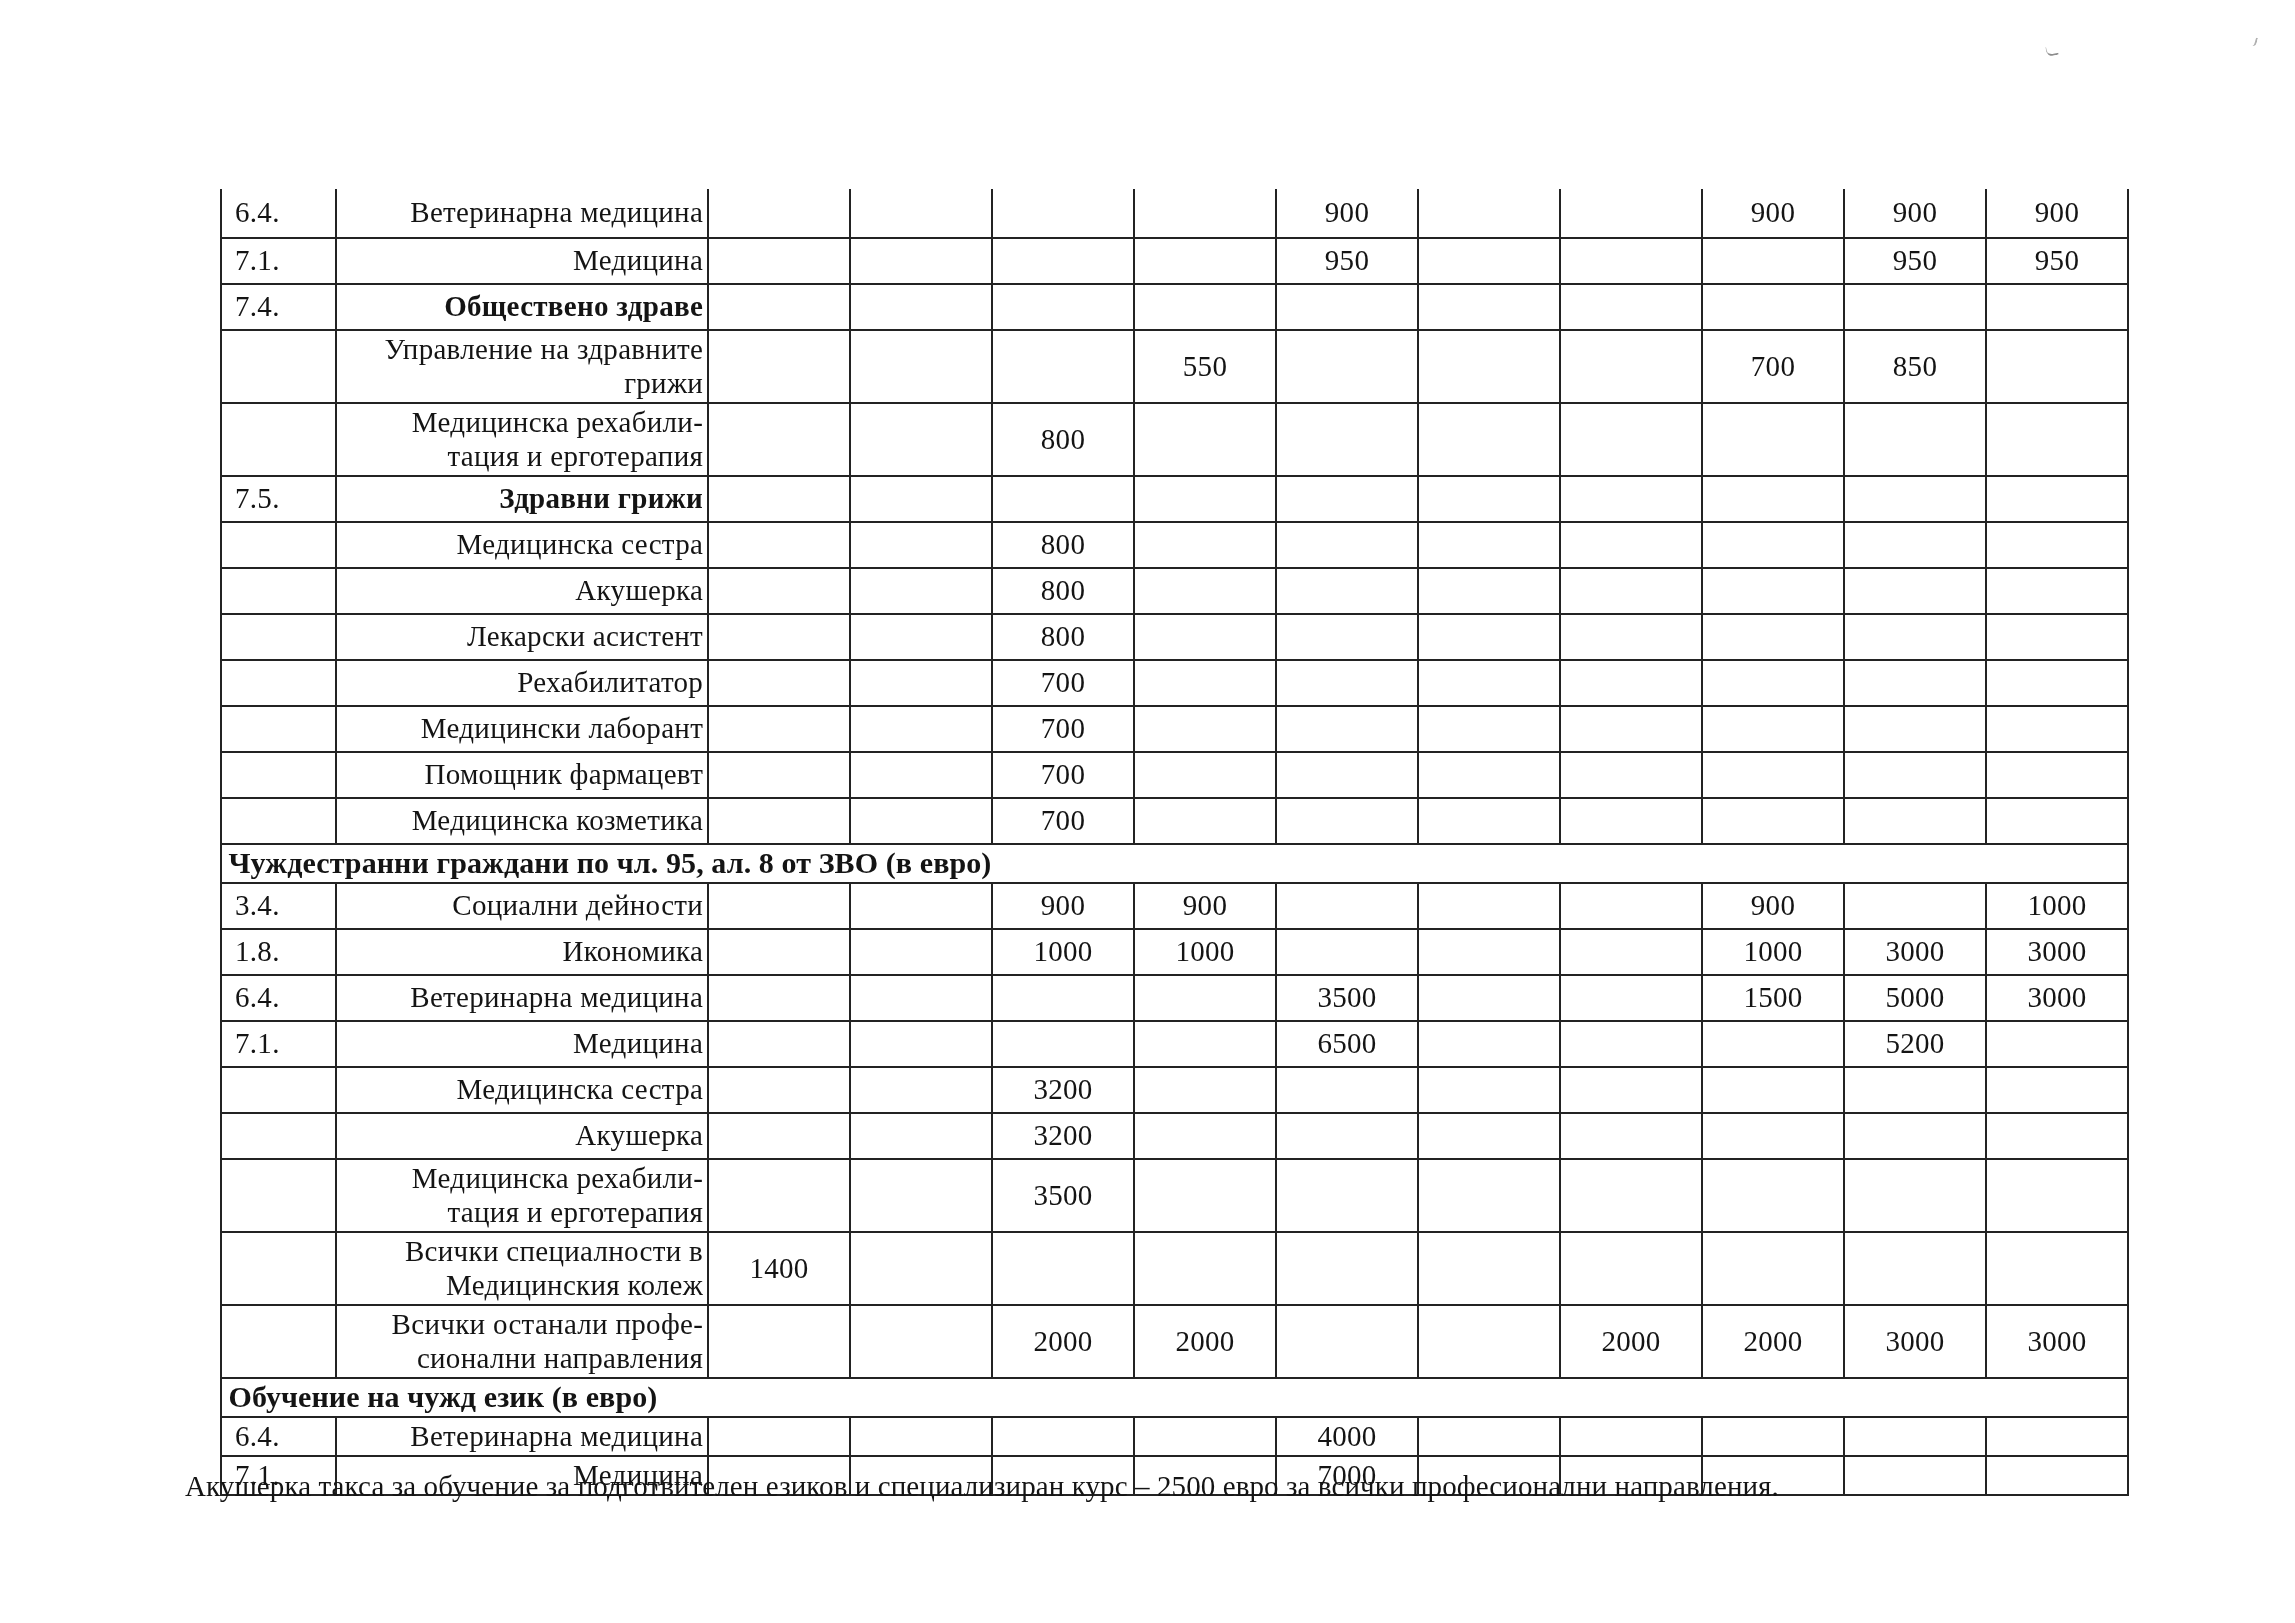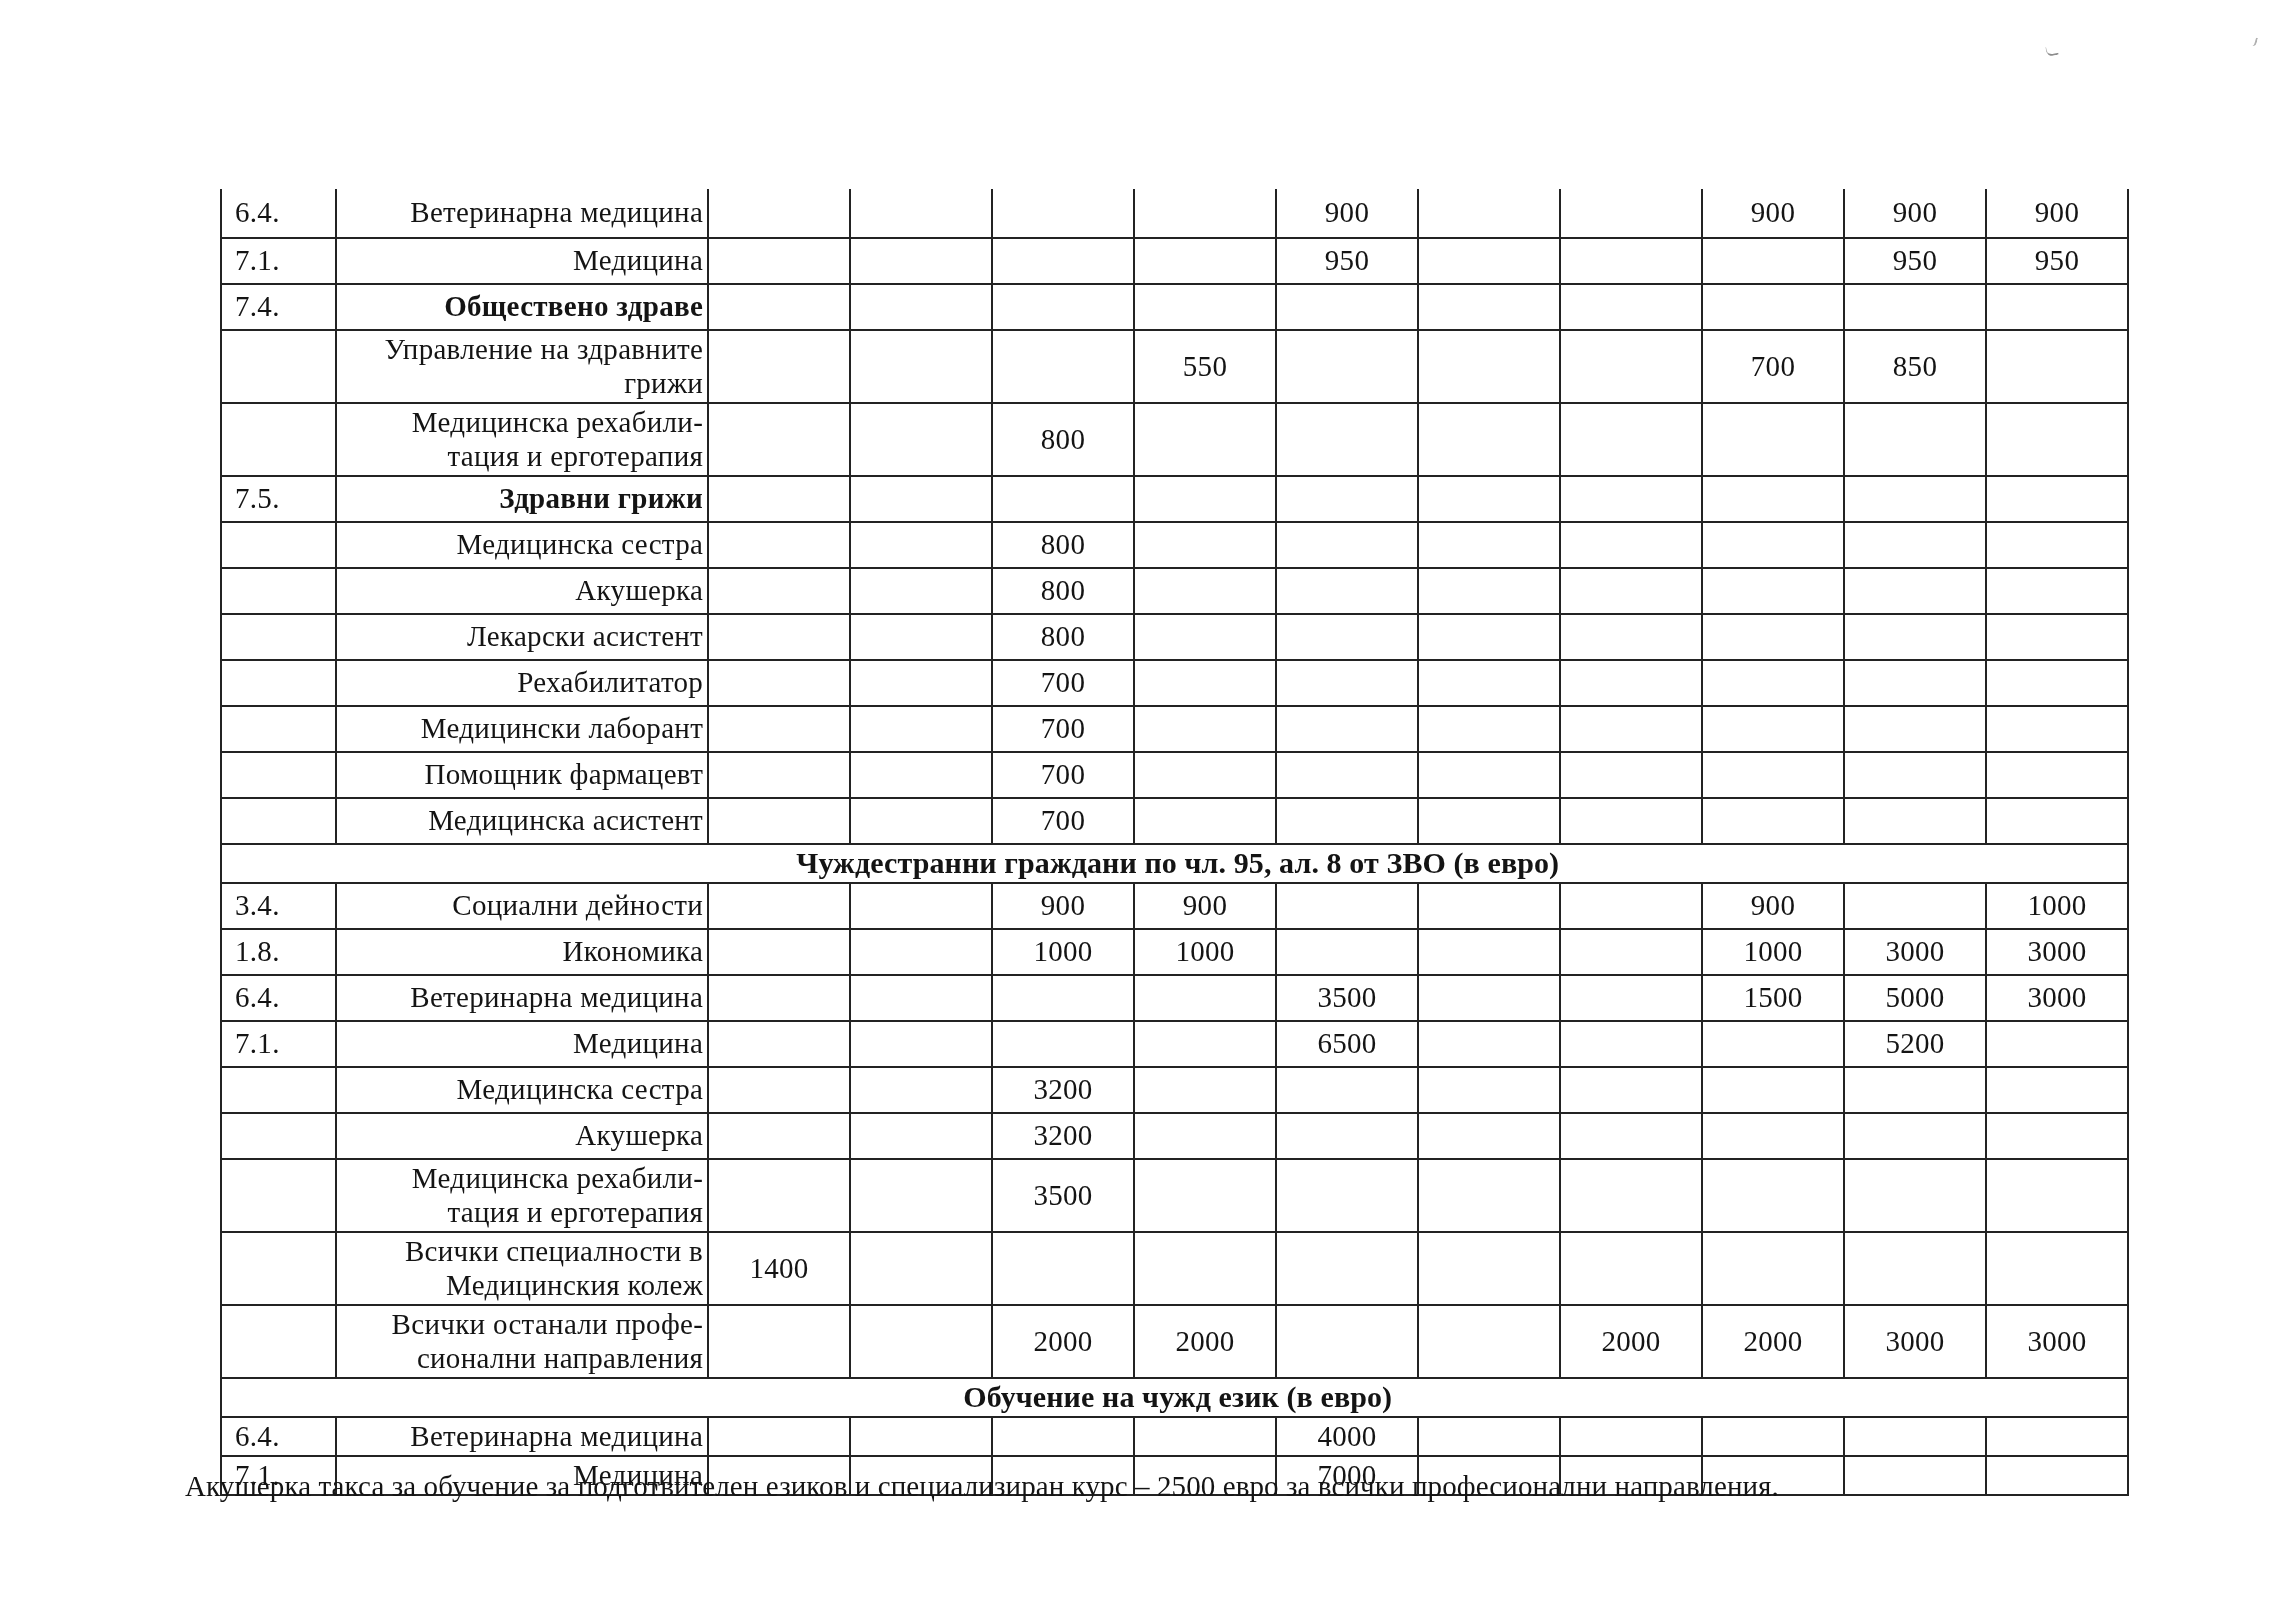--- a/index.html
+++ b/index.html
@@ -37,21 +37,21 @@
   .row-section td { height: 37px; }
   .row-short   td { height: 37px; }
   td.code-cell  { padding: 0 0 0 13px; text-align: left; }
   td.name-cell  { padding: 0 3.9px 0 18.3px; text-align: right; white-space: pre-line; }
   td.value-cell { text-align: center; padding: 0; }
   td.bold-name  { font-weight: 700; }
   td.section-cell {
     font-weight: 700;
     font-size: 30px;
     padding: 0 0 0 6.5px;
-    text-align: center;
+    text-align: left;
     letter-spacing: 0.1px;
   }
   .footer-note {
     position: absolute;
     left: 185px;
     top: 1470px;
     width: 2095px;
     font-size: 29px;
     letter-spacing: 0.1px;
     white-space: nowrap;
@@ -266,21 +266,21 @@
           <td class="value-cell"></td>
           <td class="value-cell"></td>
           <td class="value-cell"></td>
           <td class="value-cell"></td>
           <td class="value-cell"></td>
           <td class="value-cell"></td>
           <td class="value-cell"></td>
         </tr>
         <tr class="row-single">
           <td class="code-cell"></td>
-          <td class="name-cell">Медицинска асистент</td>
+          <td class="name-cell">Медицинска козметика</td>
           <td class="value-cell"></td>
           <td class="value-cell"></td>
           <td class="value-cell">700</td>
           <td class="value-cell"></td>
           <td class="value-cell"></td>
           <td class="value-cell"></td>
           <td class="value-cell"></td>
           <td class="value-cell"></td>
           <td class="value-cell"></td>
           <td class="value-cell"></td>

